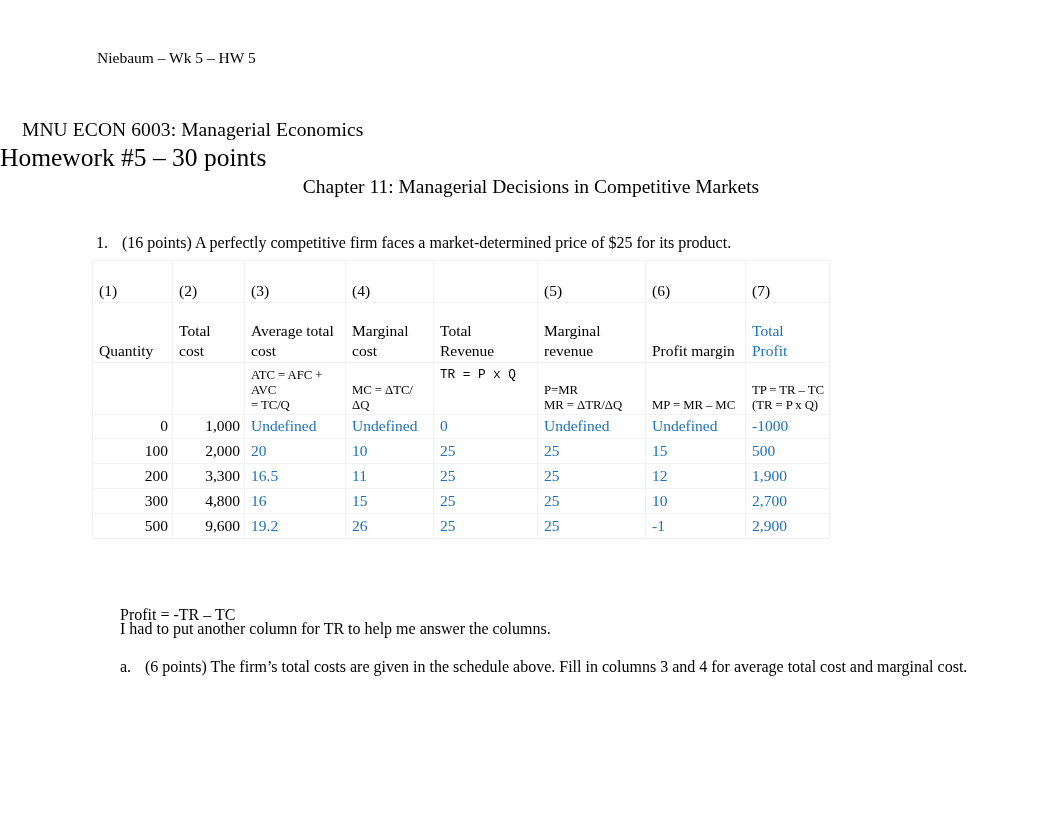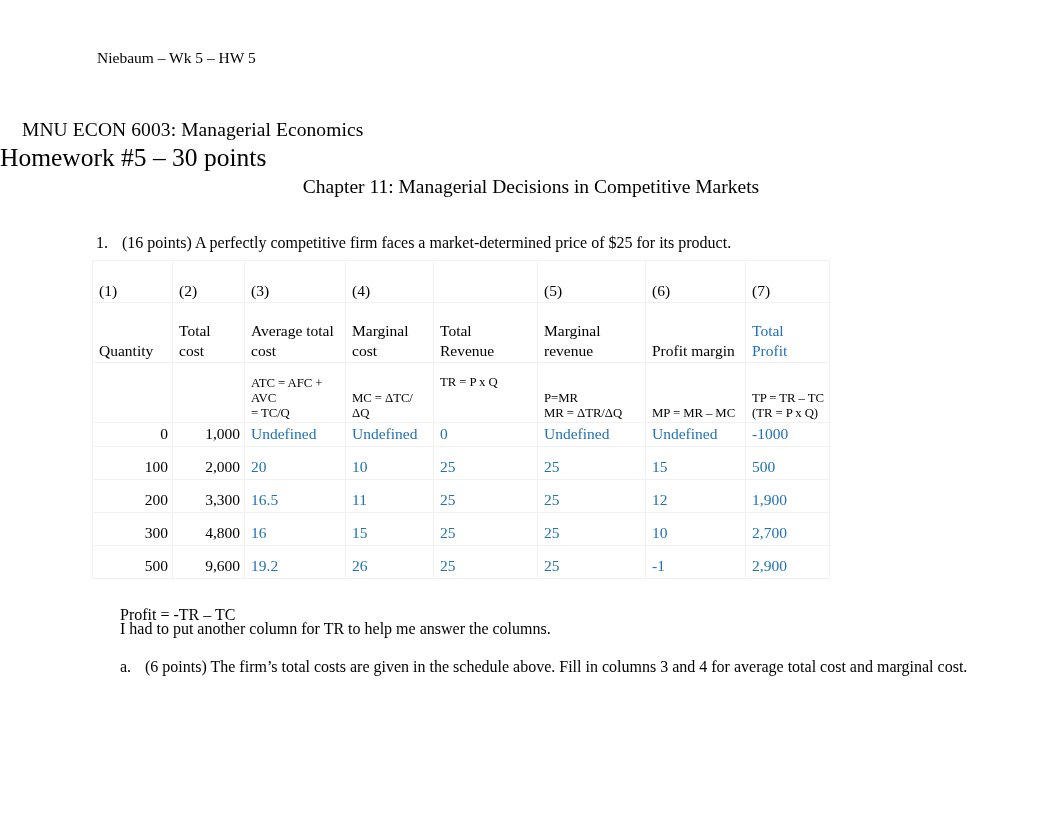--- a/index.html
+++ b/index.html
@@ -117,21 +117,21 @@
     height: 46px;
     font-size: 12.8px;
     line-height: 15px;
     letter-spacing: -0.1px;
   }
 
   .row-data td {
     height: 22px;
     line-height: 21px;
     vertical-align: top;
-    padding-top: 9px;
+    padding-top: 1px;
   }
   .row-data.first td { padding-top: 0; }
 
   .right { text-align: right; padding-right: 10px; }
   .blue { color: #2072B8; }
   .tiny-gap { display: block; }
 
   
   .note1 {
     position: absolute;
@@ -244,21 +244,21 @@
       <tr class="row-formula">
         <td></td>
         <td></td>
         <td>
           <span class="tiny-gap">ATC = AFC + AVC</span>
           <span class="tiny-gap">= TC/Q</span>
         </td>
         <td>
           <span>MC = ΔTC/ΔQ</span>
         </td>
-        <td style="vertical-align:top;padding-top:12px;">
+        <td style="vertical-align:top;padding-top:4px;font-family:Liberation Mono, monospace;">
           <span>TR = P x Q</span>
         </td>
         <td>
           <span class="tiny-gap">P=MR</span>
           <span class="tiny-gap">MR = ΔTR/ΔQ</span>
         </td>
         <td>
           <span>MP = MR – MC</span>
         </td>
         <td>

